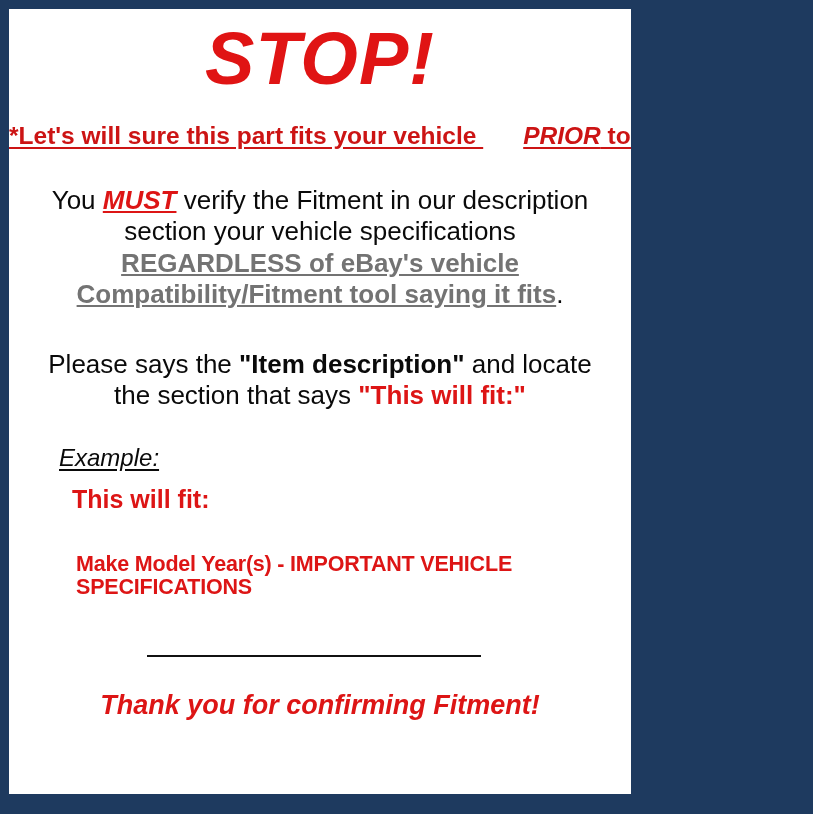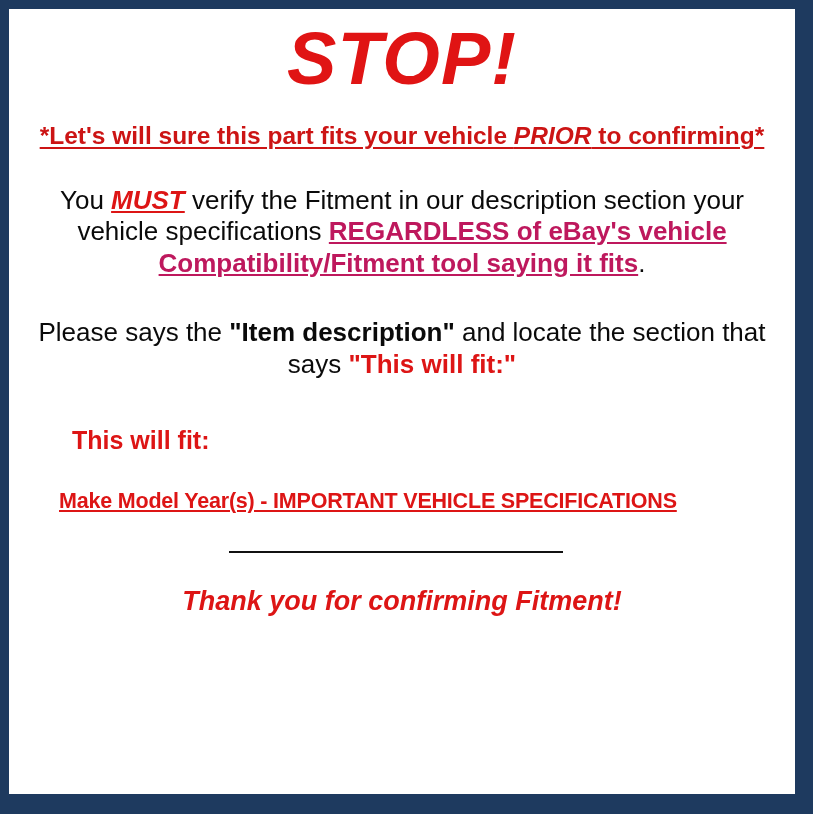--- a/index.html
+++ b/index.html
@@ -12,27 +12,27 @@
     height: 814px;
     background: #1e3a5f;
     font-family: "Liberation Sans", sans-serif;
     overflow: hidden;
   }
 
   #notice-card {
     position: absolute;
     left: 9px;
     top: 9px;
-    width: 786px;
+    width: 622px;
     height: 785px;
     background: #ffffff;
     box-sizing: border-box;
     overflow: hidden;
   }
-  .i        { font-style: italic; }
+  .i        { font-style: italic; margin-left: 40px; }
 
   
   #stop-heading {
     text-align: center;
     color: #e01414;
     font-weight: bold;
     font-style: italic;
     font-size: 74px;
     line-height: 1;
     letter-spacing: 1px;
@@ -66,21 +66,21 @@
     margin: 0;
     padding: 0 22px;
   }
 
   #para-must     { padding-top: 35px; }
   #para-view     { padding-top: 38px; }
   #para-confirm  { padding-top: 33px; }
   #para-vin      { padding-top: 36px; }
 
   .para .hl {
-    color: #be185d;
+    color: #737373;
     font-weight: bold;
     text-decoration: underline;
     text-underline-offset: 2px;
   }
   .para .hl-i {
     color: #dd1515;
     font-weight: bold;
     font-style: italic;
     text-decoration: underline;
     text-underline-offset: 2px;
@@ -111,24 +111,23 @@
     font-size: 25px;
     line-height: 1.1;
     margin: 13px;
     padding-top: 2px;
   }
   #example-spec {
     color: #dd1515;
     font-weight: bold;
     font-size: 21.5px;
     line-height: 1.1;
-    margin: 0;
+    margin: 17px;
     padding-top: 22px;
     letter-spacing: -0.2px;
-    text-decoration: underline;
   }
 
   
   #divider-wrap {
     padding-top: 26px;
     text-align: center;
   }
   #divider-rule {
     display: inline-block;
     width: 334px;
@@ -158,20 +157,23 @@
 
   <p id="subtitle-line">
     <span class="inner"><span>*Let's will sure this part fits your vehicle </span><span class="i">PRIOR</span><span> to confirming*</span></span>
   </p>
 
   <p id="para-must" class="para"><span>You </span><span class="hl-i">MUST</span><span> verify the Fitment in our description section your vehicle specifications </span><span class="hl">REGARDLESS of eBay's vehicle Compatibility/Fitment tool saying it fits</span><span>.</span></p>
 
   <p id="para-view" class="para"><span>Please says the </span><span class="strong-black">"Item description"</span><span> and locate the section that says </span><span class="strong-red">"This will fit:"</span></p>
 
   <div id="example-block">
+    <div>
+      <span id="example-label">Example:</span>
+    </div>
     <p id="example-fitline">This will fit:</p>
     <p id="example-spec">Make Model Year(s) - IMPORTANT VEHICLE SPECIFICATIONS</p>
   </div>
 
   <div id="divider-wrap">
     <span id="divider-rule"></span>
   </div>
 
 
 

